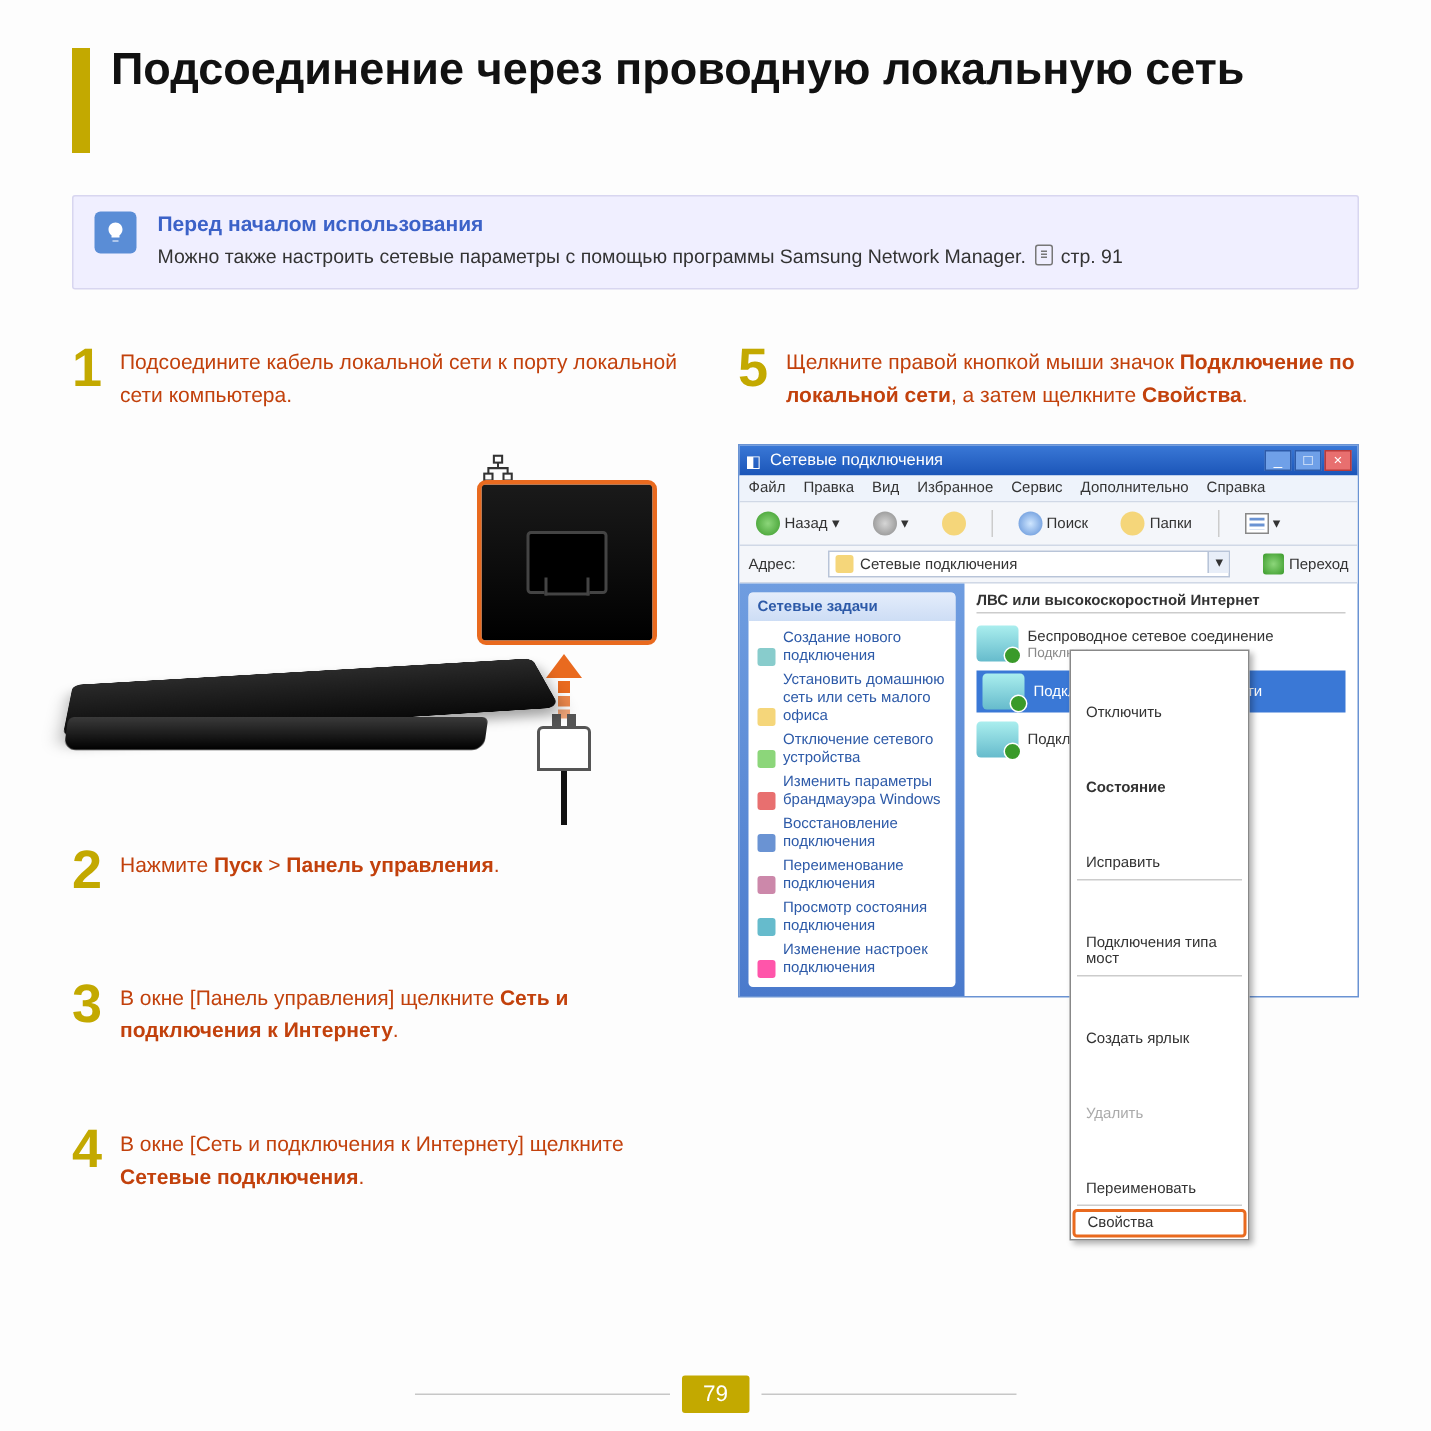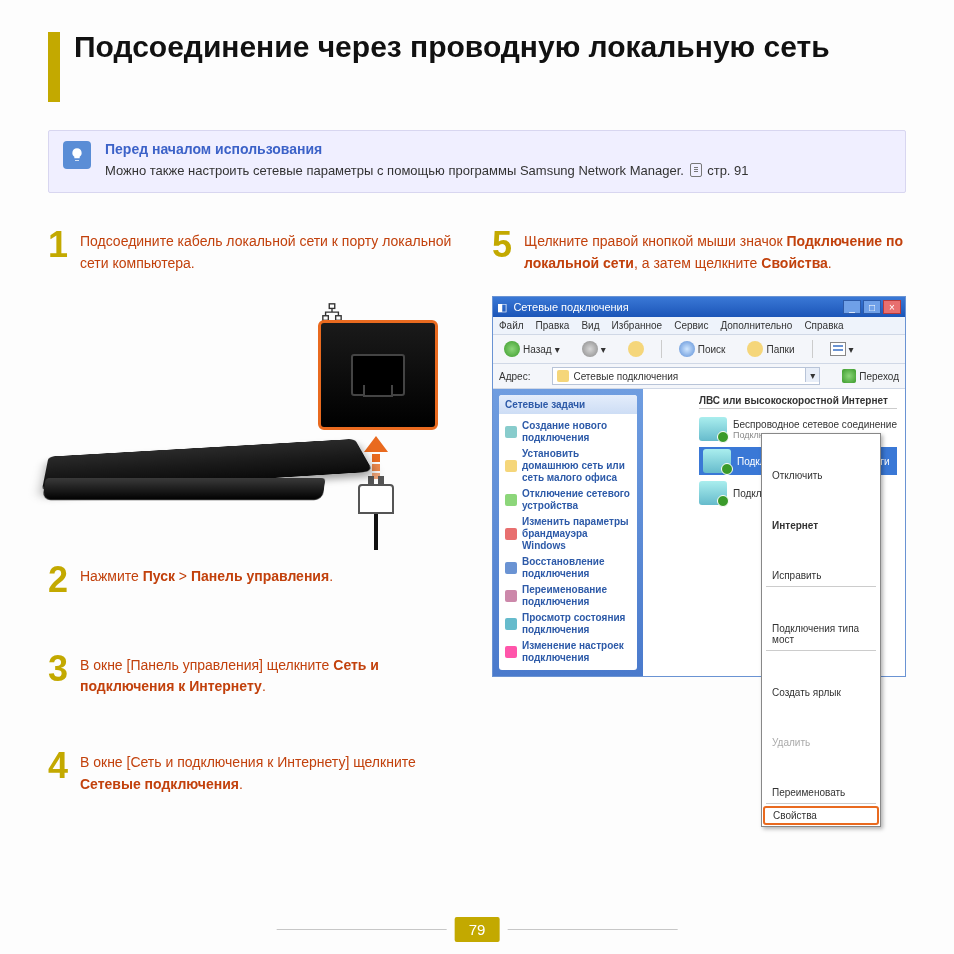--- a/index.html
+++ b/index.html
@@ -80,26 +80,26 @@
   .ic-fwd{background:radial-gradient(#d6d6d6,#888);width:14px;height:14px;}
   .ic-srch{background:radial-gradient(#cfe6ff,#5a8dd6);border-radius:3px;}
   .ic-fold{background:#f5d67a;border-radius:2px;}
   .ic-grid{width:16px;height:14px;background:#fff;border:1px solid #888;position:relative;}
   .ic-grid::before{content:"";position:absolute;inset:2px;background:linear-gradient(#6a93d3 50%,transparent 50%) 0 0/100% 4px;}
   .win-addr { background:#f4f6fa; padding:3px 6px; display:flex; align-items:center; gap:22px; border-bottom:1px solid #d0d8e6;}
   .addr-field{flex:1;background:#fff;border:1px solid #b8c4d8;padding:2px 4px;display:flex;align-items:center;gap:4px;position:relative;}
   .addr-drop{width:14px;height:14px;background:#e8eef8;border-left:1px solid #b8c4d8;position:absolute;right:0;top:0;bottom:0;display:flex;align-items:center;justify-content:center;}
   .go-btn{display:flex;align-items:center;gap:3px;}
   .go-ic{width:14px;height:14px;background:radial-gradient(#8cd67a,#3a9a2a);border-radius:2px;}
-  .win-body{display:flex;min-height:200px;gap:48px;}
+  .win-body{display:flex;min-height:200px;}
   .side-panel{width:150px;background:linear-gradient(#6f9de0,#4a7acc);padding:0;}
   .side-group{background:#fff;margin:6px;border-radius:3px;overflow:hidden;}
   .side-head{background:linear-gradient(#e4edfb,#cdddf5);color:#2d5aa8;font-weight:bold;padding:4px 6px;font-size:10px;}
   .side-items{padding:4px 2px;}
-  .side-item{display:flex;gap:5px;padding:2px 4px;align-items:center;color:#2d5aa8;line-height:1.2;font-weight:bold;}
+  .side-item{display:flex;gap:5px;padding:2px 4px;align-items:flex-end;color:#2d5aa8;line-height:1.2;}
   .si-ic{width:12px;height:12px;flex-shrink:0;border-radius:2px;}
   .main-panel{flex:1;padding:6px 8px;}
   .mp-head{font-weight:bold;color:#333;border-bottom:1px solid #ccc;padding-bottom:2px;margin-bottom:6px;font-size:10px;}
   .conn-item{display:flex;gap:6px;align-items:center;padding:2px 0;margin-bottom:4px;}
   .conn-ic{width:28px;height:24px;background:linear-gradient(#aee,#6bc);border-radius:3px;position:relative;flex-shrink:0;}
   .conn-ic::after{content:"";position:absolute;right:-2px;bottom:-2px;width:10px;height:10px;background:#3a9a2a;border-radius:50%;border:1px solid #fff;}
   .conn-item.selected{background:#3a78d6;color:#fff;padding:2px 4px;}
   .ctx-menu{position:absolute;background:#fff;border:1px solid #888;box-shadow:2px 2px 4px rgba(0,0,0,.3);width:120px;font-size:10px;}
   .ctx-item{padding:3px 10px;margin-top:33px;}
   .ctx-item.bold{font-weight:bold;}
@@ -321,21 +321,21 @@
           <div class="conn-item selected">
             <div class="conn-ic"></div>
             <div>Подключение по локальной сети</div>
           </div>
           <div class="conn-item">
             <div class="conn-ic"></div>
             <div>Подключения типа мост</div>
           </div>
           <div class="ctx-menu" style="left:70px;top:44px" id="ctx-menu">
               <div class="ctx-item">Отключить</div>
-              <div class="ctx-item bold">Интернет</div>
+              <div class="ctx-item bold">Состояние</div>
               <div class="ctx-item">Исправить</div>
               <div class="ctx-sep"></div>
               <div class="ctx-item">Подключения типа мост</div>
               <div class="ctx-sep"></div>
               <div class="ctx-item">Создать ярлык</div>
               <div class="ctx-item dis">Удалить</div>
               <div class="ctx-item">Переименовать</div>
               <div class="ctx-sep"></div>
               <div class="ctx-item hl">Свойства</div>
             </div>

